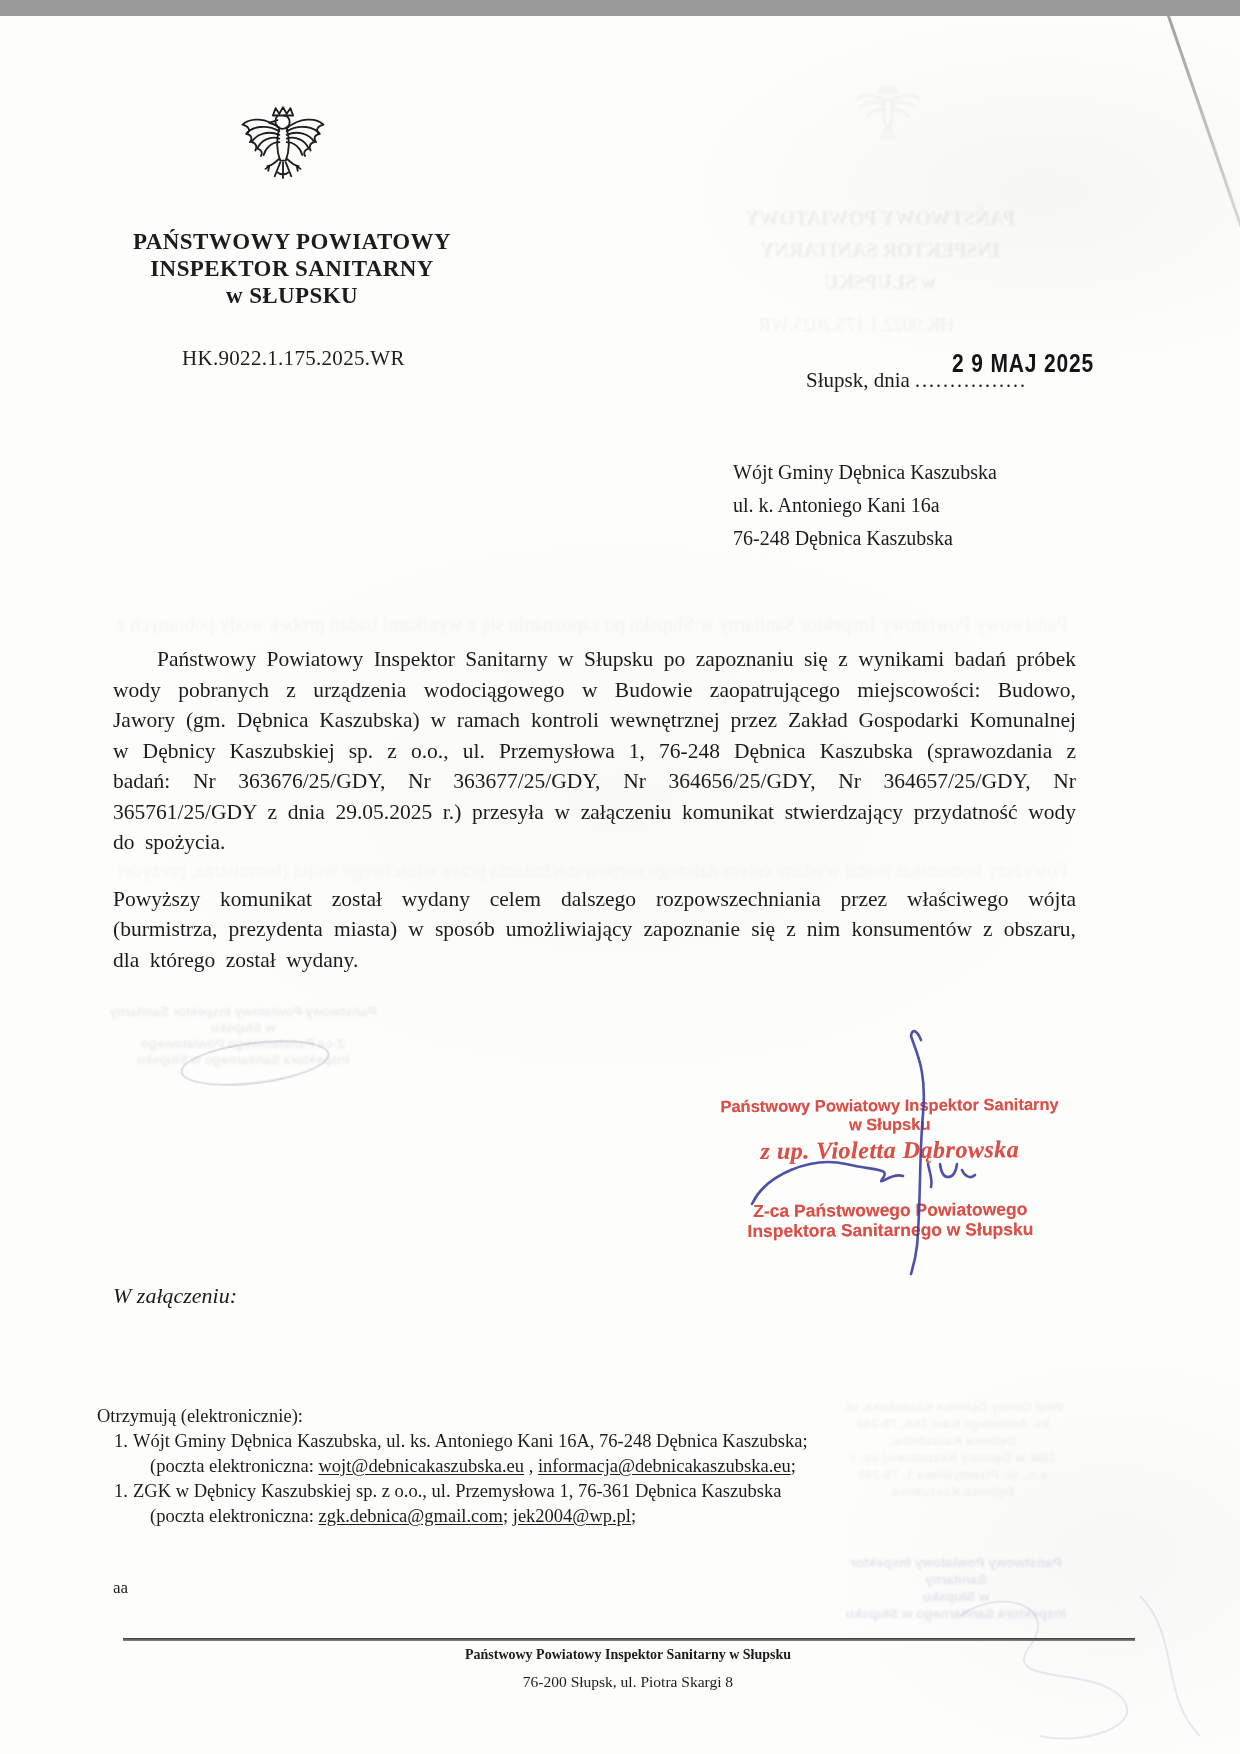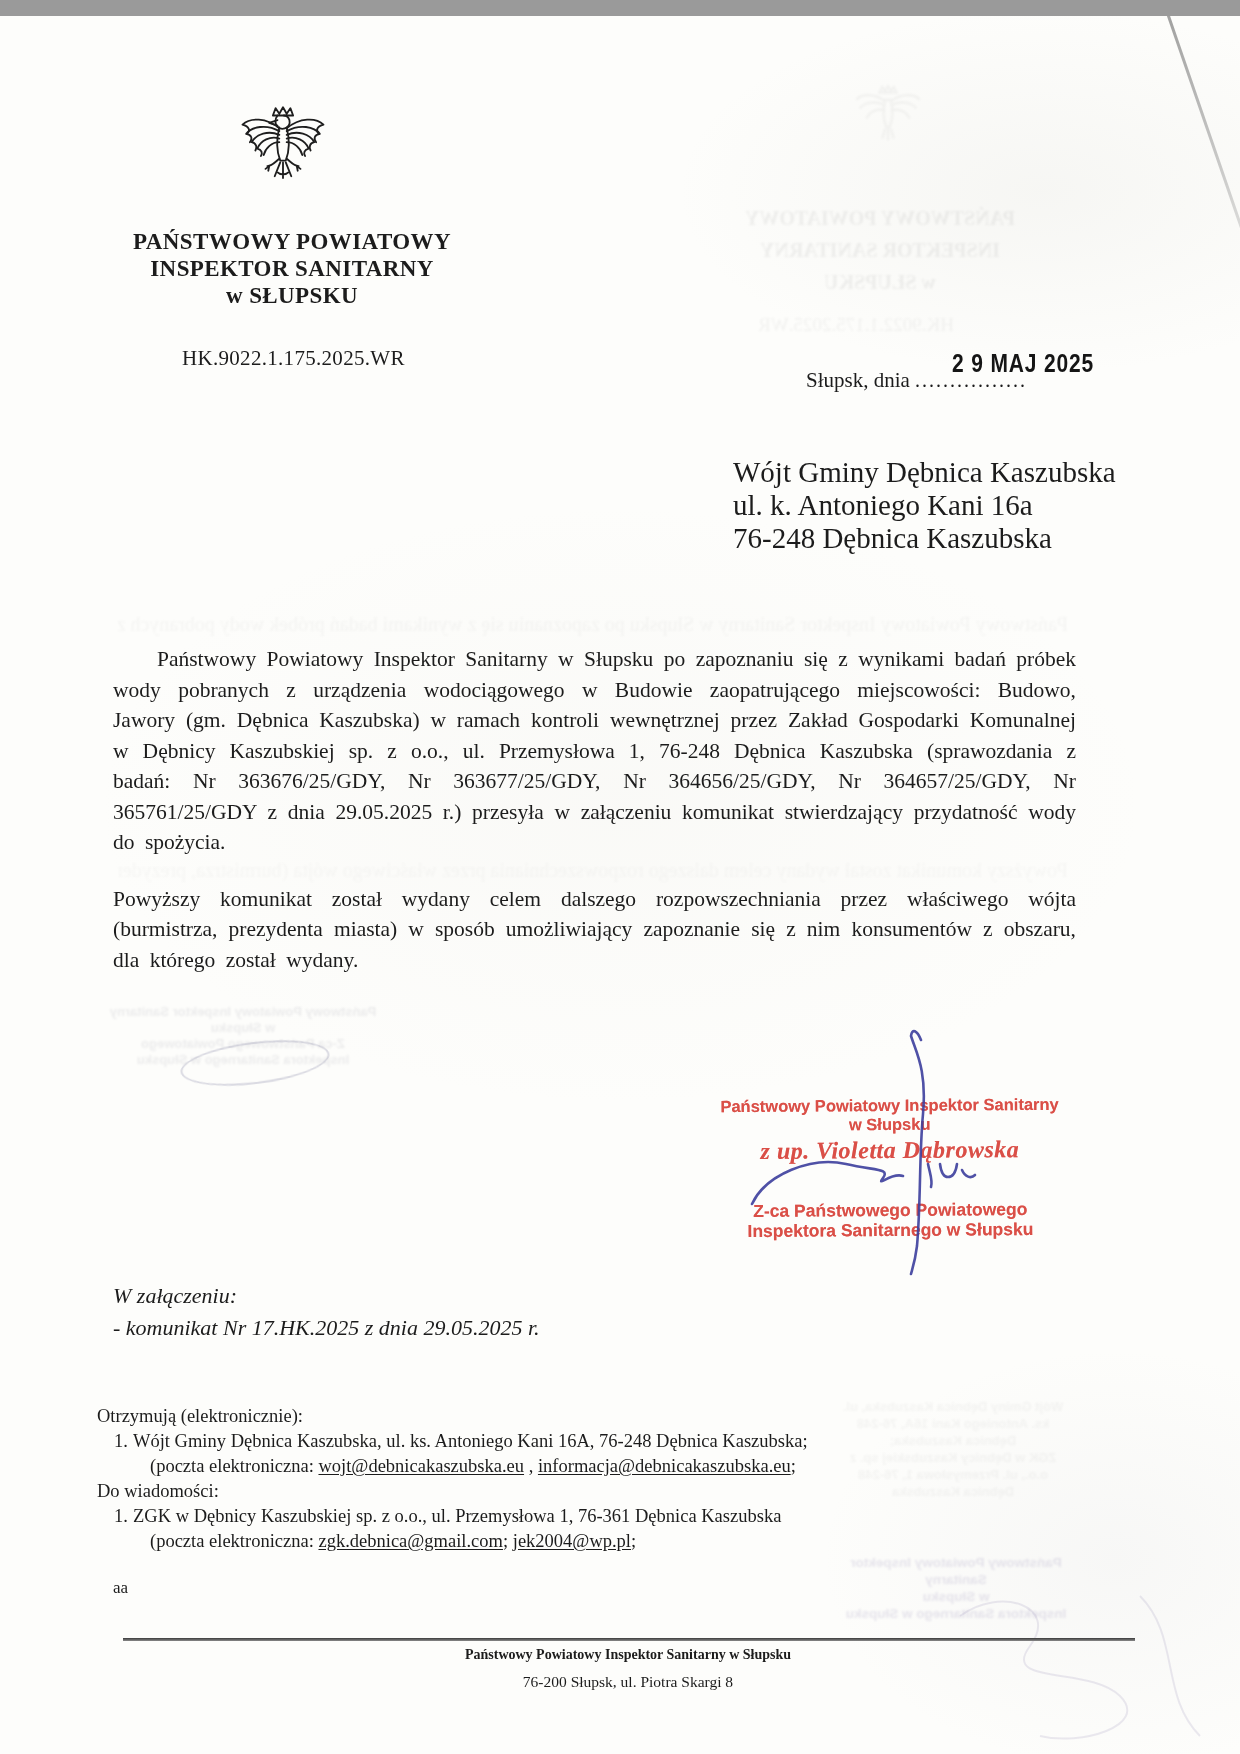--- a/index.html
+++ b/index.html
@@ -38,21 +38,21 @@
   .date-dots{letter-spacing:2px;font-size:20px;}
   .date-stamp{
     left:952px;top:333px;
     font-family:"Liberation Sans", sans-serif;font-weight:bold;font-size:25px;
     letter-spacing:1px;color:#151515;
     transform:scaleX(.84);transform-origin:left center;
     white-space:nowrap;
   }
 
   
-  .addressee{left:733px;top:440px;font-size:29px;line-height:33px;}
+  .addressee{left:733px;top:440px;font-size:20px;line-height:33px;}
 
   
   .body-text{left:113px;top:628px;width:963px;font-size:21.5px;line-height:30.5px;}
   .body-text p{text-align:justify;word-spacing:5px;}
   .body-text p+p{margin-top:26px;}
   .body-text p.indent{text-indent:44px;}
 
   
   .stamp{
     left:700px;top:1080px;width:380px;text-align:center;
@@ -220,33 +220,31 @@
       <path d="M221,22 C217,12 212,10 211,18 C216,34 227,52 223,96 C219,140 221,182 217,228 C215,244 212,252 211,256"></path>
       <path d="M52,186 C66,156 112,138 146,146 C176,153 190,150 183,160 C176,170 191,154 203,158"></path>
       <path d="M228,146 c2,10 5,17 3,23"></path>
       <path d="M240,146 c1,8 3,13 8,13 c5,0 8,-6 9,-13"></path>
       <path d="M262,152 c3,7 9,9 13,5"></path>
     </svg>
   </div>
 
   <div class="abs attachment">
     <div>W załączeniu:</div>
-    <div>- komunikat Nr 17.HK.2025 z dnia 29.05.2025 r.</div>
   </div>
 
   <div class="abs distribution">
     <div>Otrzymują (elektronicznie):</div>
     <div class="dist-row">
       <span class="dist-no">1.</span>
       <span>Wójt Gminy Dębnica Kaszubska, ul. ks. Antoniego Kani 16A, 76-248 Dębnica Kaszubska;</span>
     </div>
     <div class="dist-indent">
       <span>(poczta elektroniczna: </span><span class="email">wojt@debnicakaszubska.eu</span><span> , </span><span class="email">informacja@debnicakaszubska.eu</span><span>;</span>
     </div>
-    <div>Do wiadomości:</div>
     <div class="dist-row">
       <span class="dist-no">1.</span>
       <span>ZGK w Dębnicy Kaszubskiej sp. z o.o., ul. Przemysłowa 1, 76-361 Dębnica Kaszubska</span>
     </div>
     <div class="dist-indent">
       <span>(poczta elektroniczna: </span><span class="email">zgk.debnica@gmail.com</span><span>; </span><span class="email">jek2004@wp.pl</span><span>;</span>
     </div>
   </div>
 
   <div class="abs initials">aa</div>

